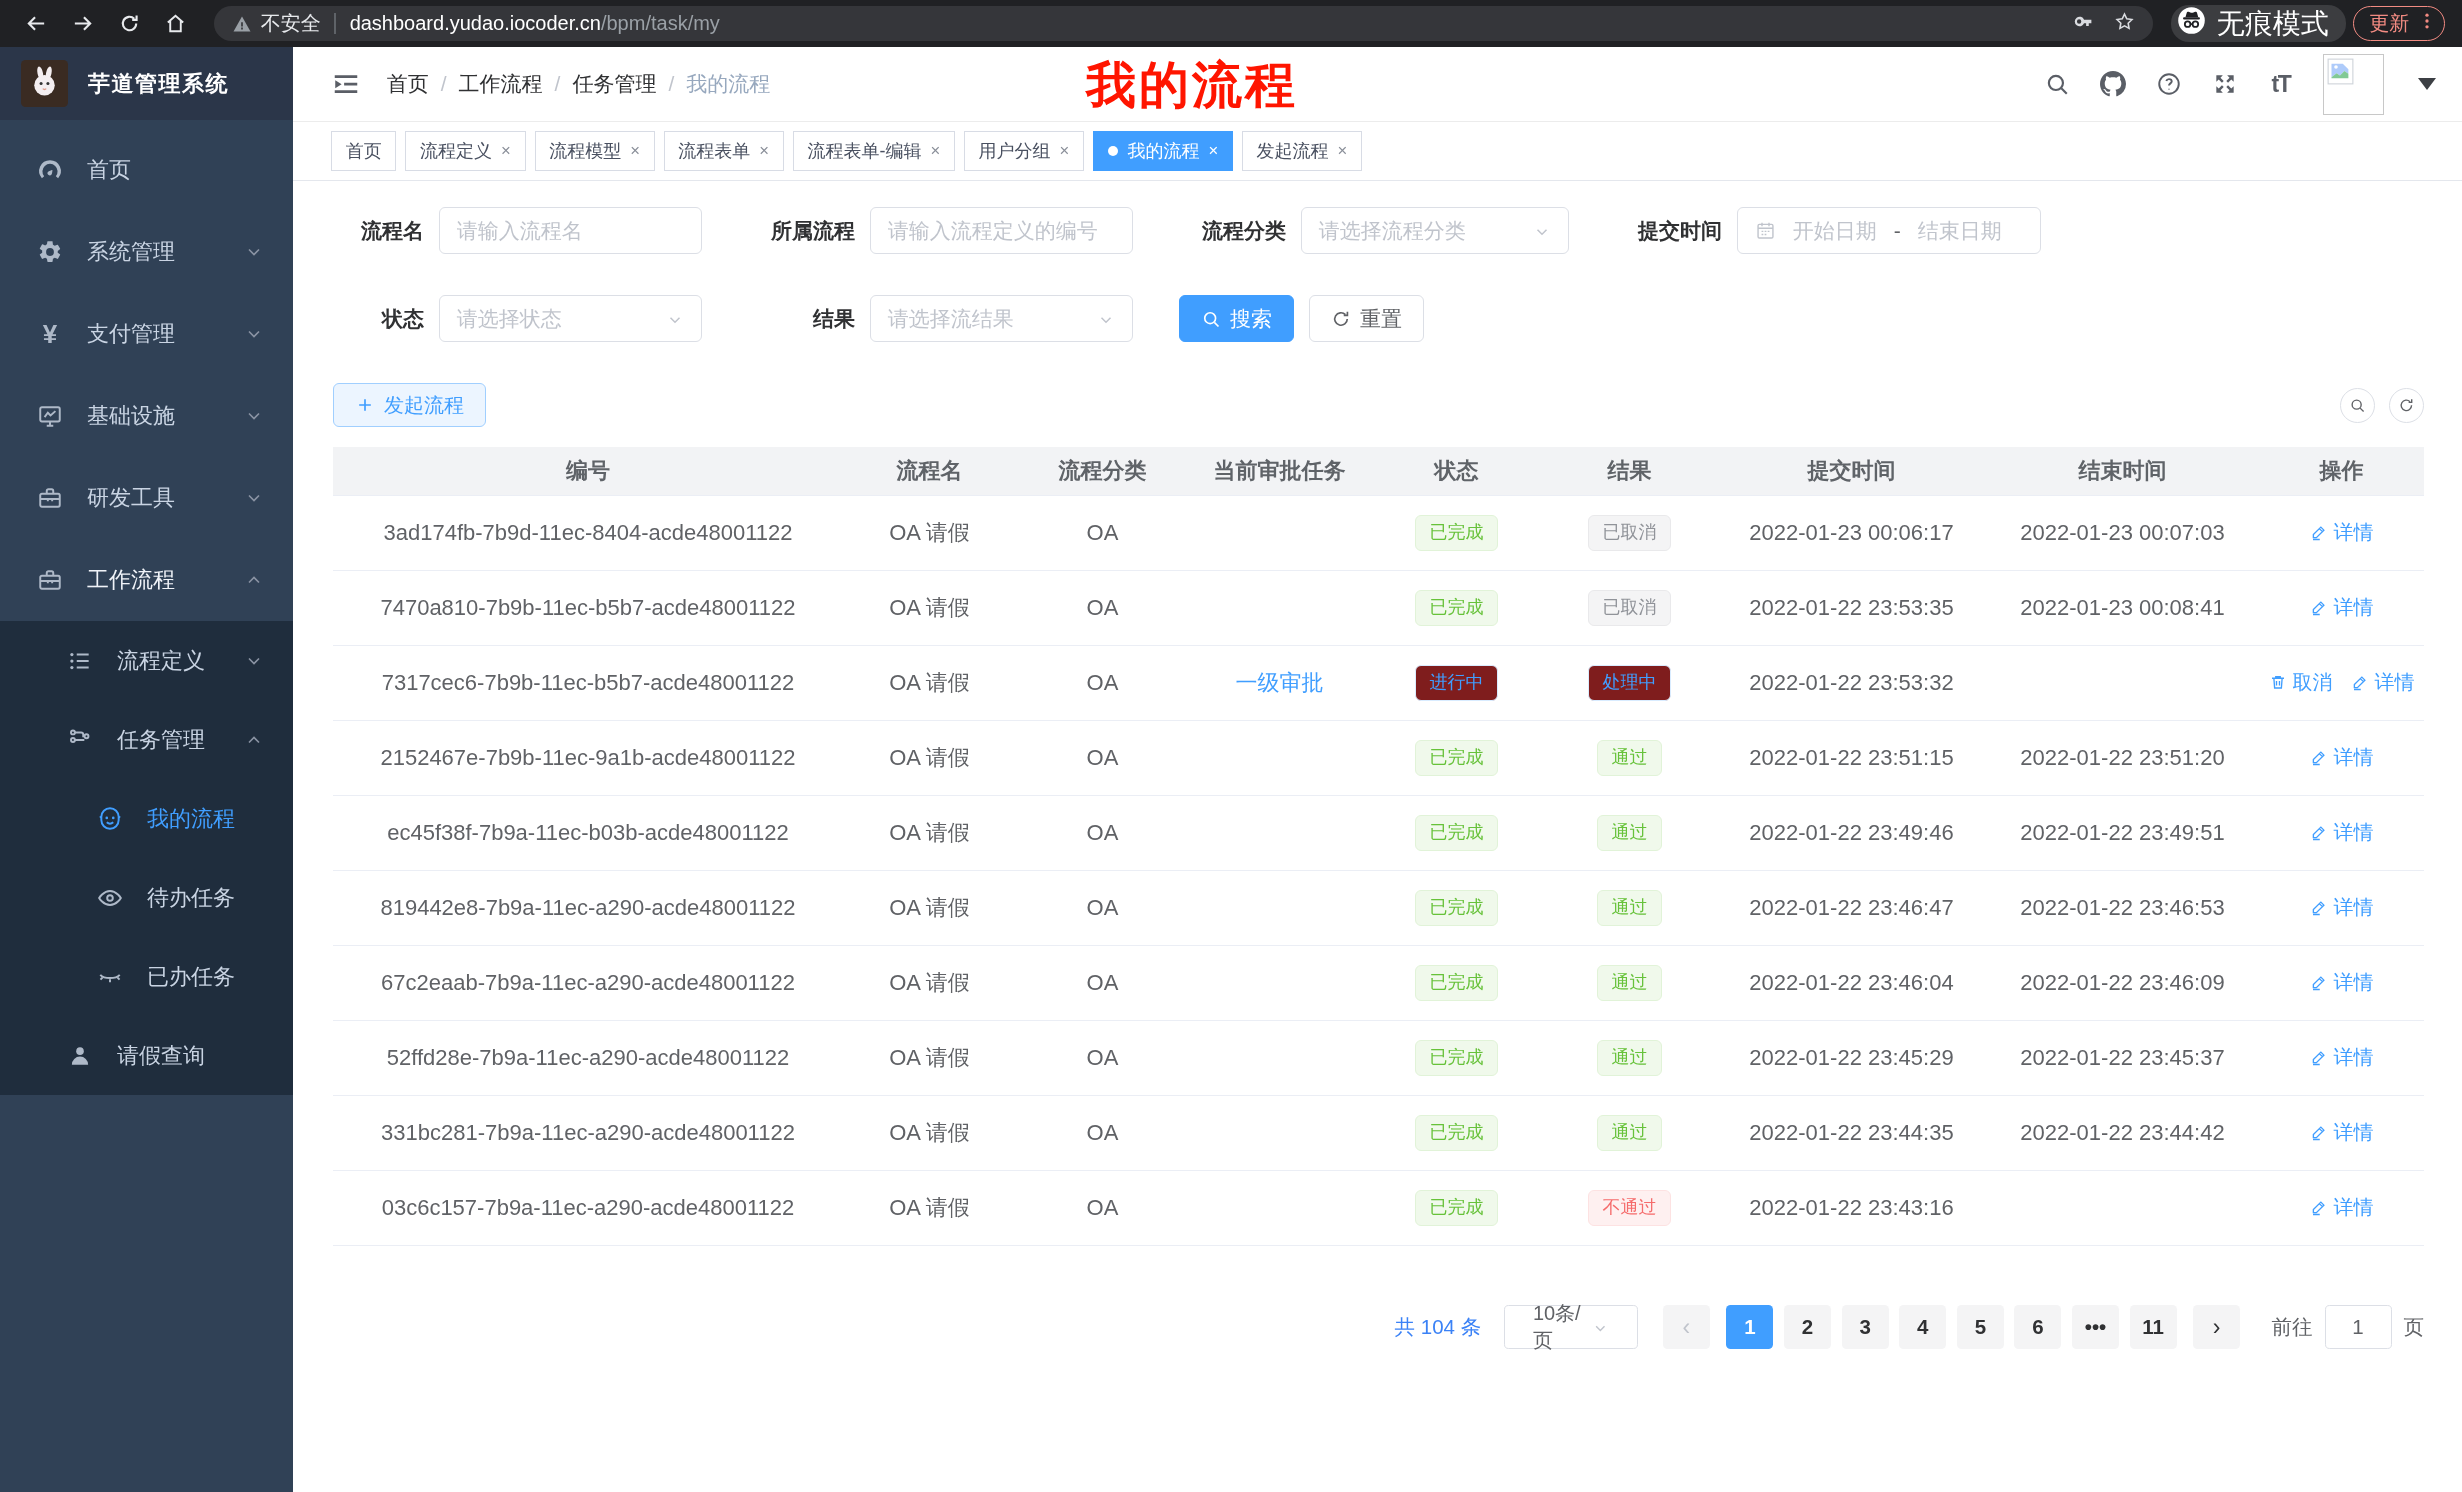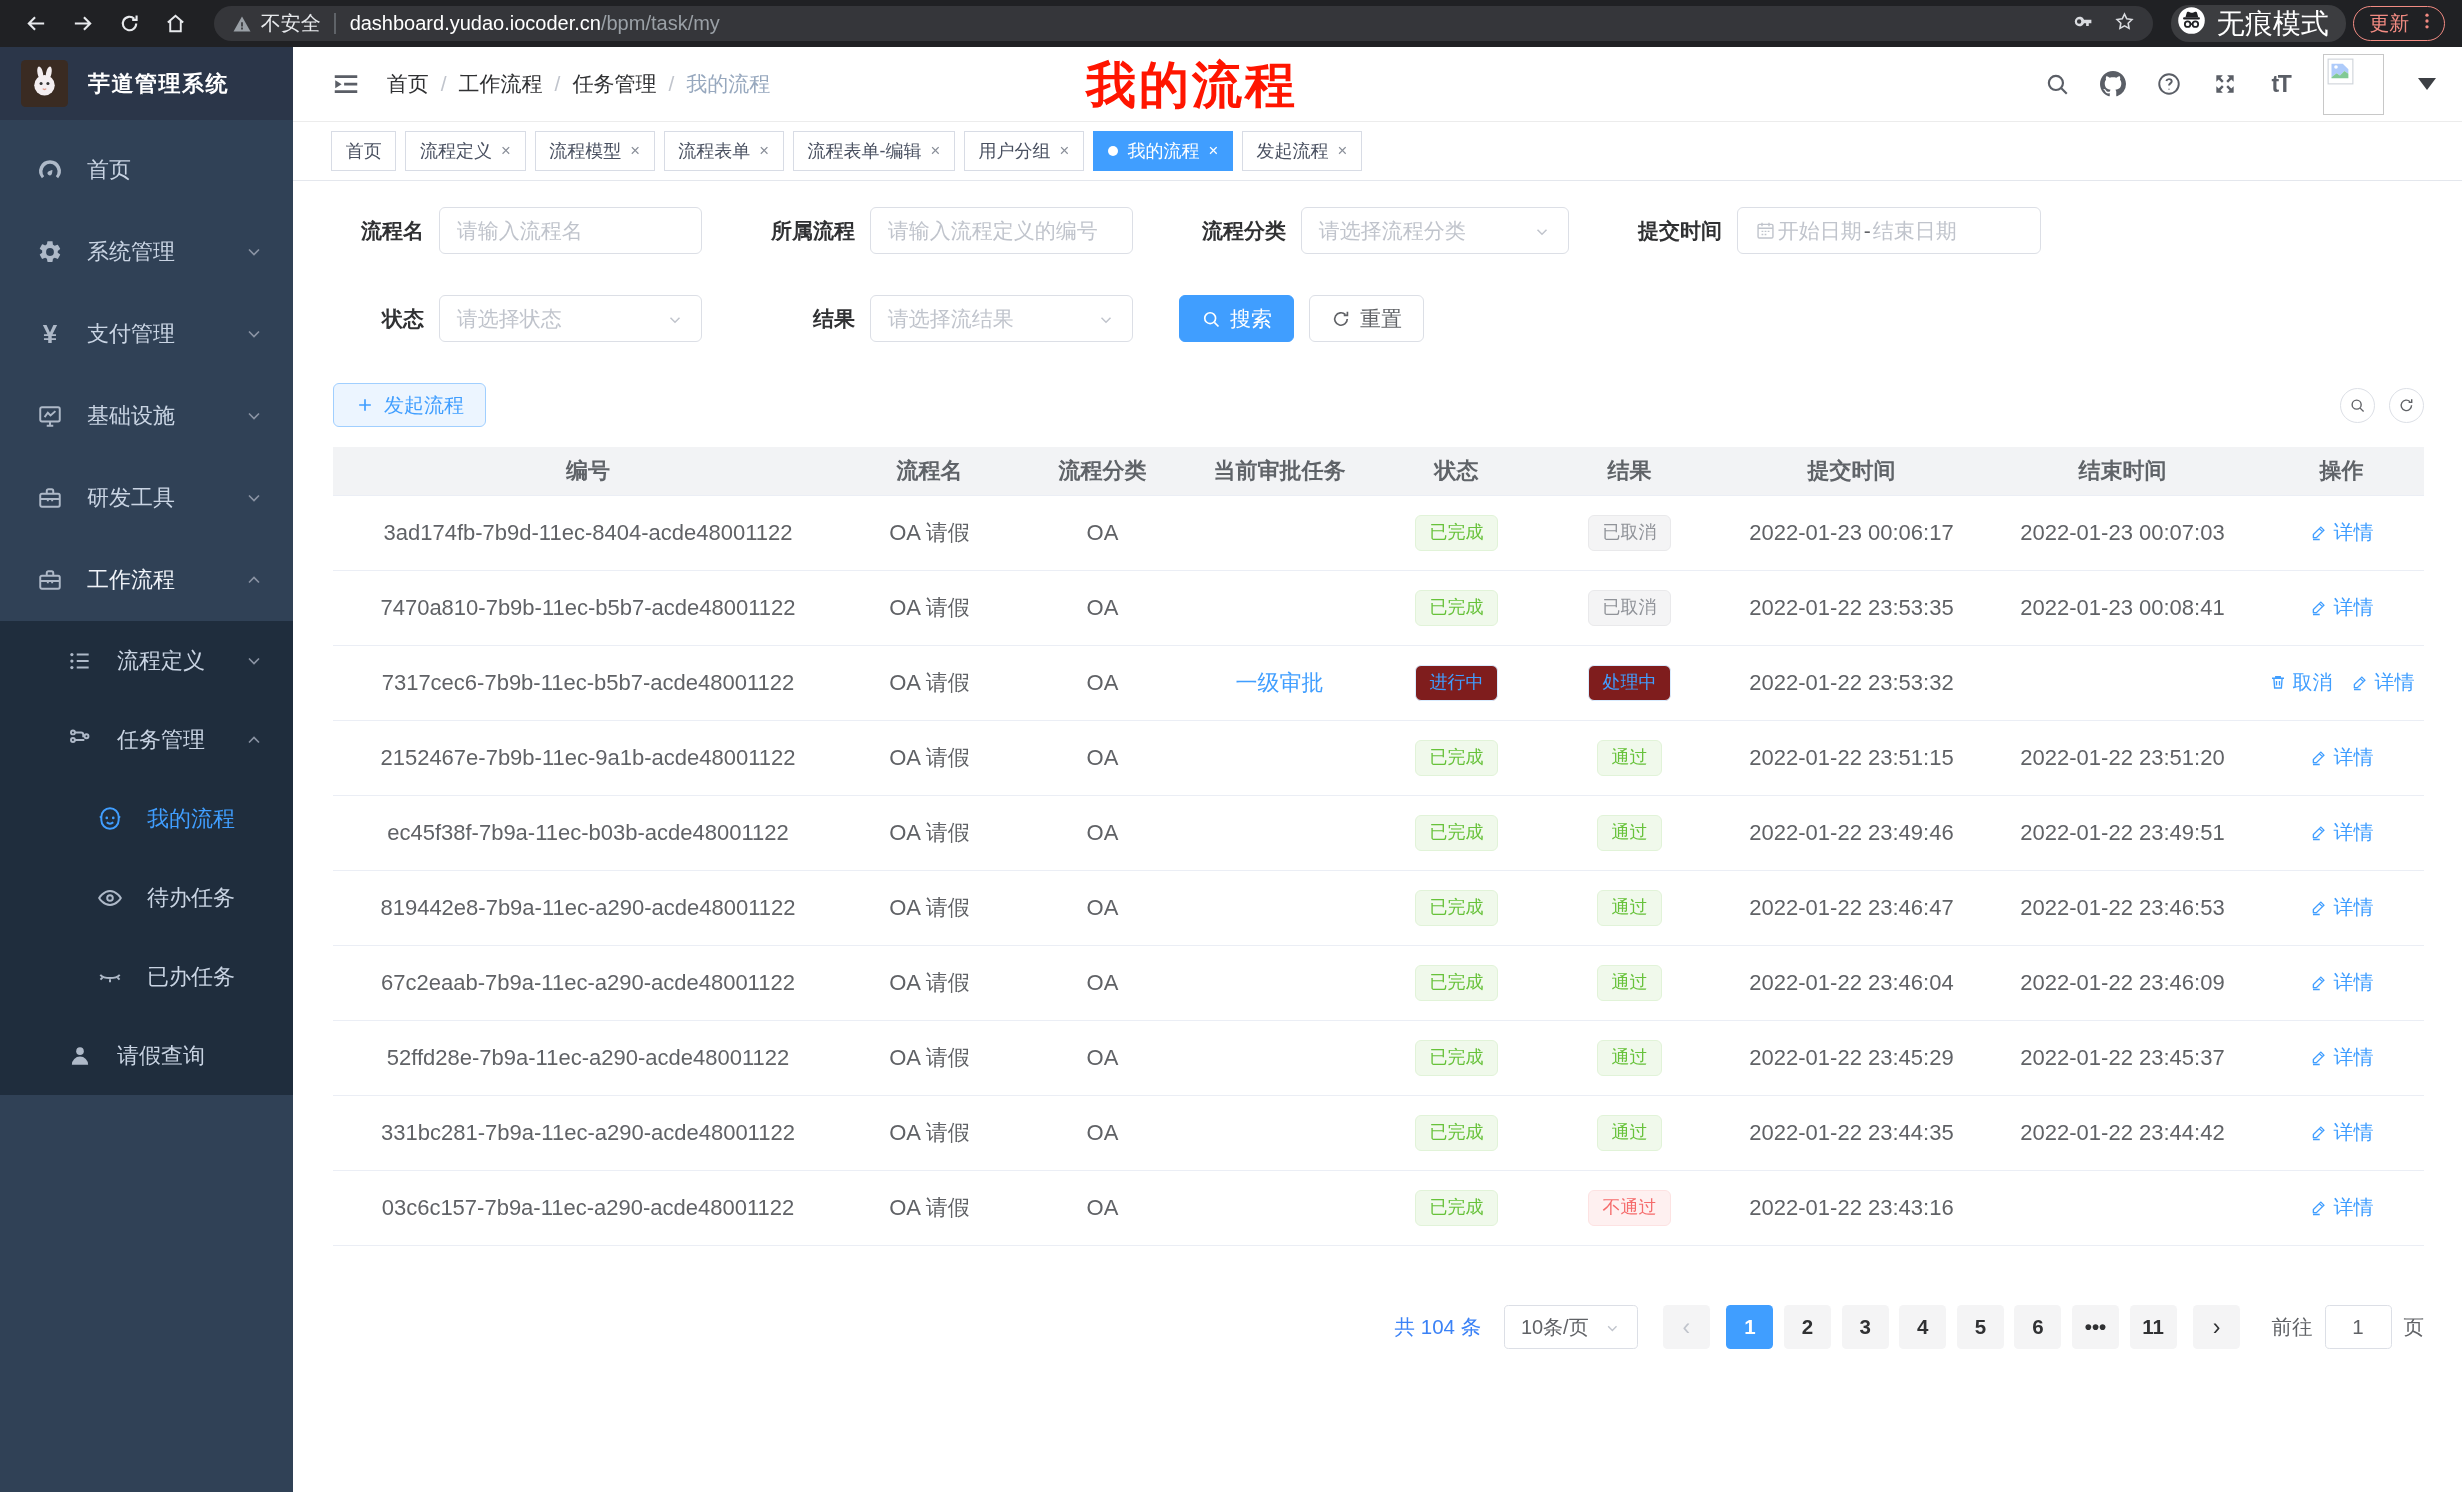--- a/index.html
+++ b/index.html
@@ -72,21 +72,21 @@
   .frow{display:flex;align-items:center;margin-bottom:41px}
   .flabel{font-size:21px;font-weight:600;color:#303133;text-align:right;white-space:nowrap}
   .w120{width:91px}.w140{width:107px}
   .ctrl{height:47px;border:1.5px solid #dcdfe6;border-radius:6px;display:flex;align-items:center;background:#fff;font-size:21px;color:#c0c4cc;padding:0 16.7px;margin-left:15px}
   .ctrl input{border:none;outline:none;font-size:21px;color:#606266;width:100%;background:transparent}
   .ctrl input::placeholder{color:#c0c4cc}
   .ctrl .chev{margin-left:auto;width:18px;height:18px;color:#c0c4cc}
   .ctrl .chev svg{width:18px;height:18px}
   .ctrl.txt{width:263px}
   .ctrl.sel{width:268px;cursor:pointer}
-  .ctrl.date{width:304px;gap:2px;cursor:pointer}
+  .ctrl.date{width:304px;gap:17px;cursor:pointer}
   .ctrl.date .cal{width:21px;height:21px;color:#c0c4cc;flex:0 0 auto}
   .ctrl.date .cal svg{width:21px;height:21px}
   .ctrl.date .dsep{color:#606266}
   .gap60{margin-left:46px}
   .btn{height:47px;border-radius:6px;font-size:21px;display:inline-flex;align-items:center;gap:9px;padding:0 21px;cursor:pointer;border:1.5px solid transparent;white-space:nowrap}
   .btn svg{width:20px;height:20px}
   .btn-primary{background:#409eff;color:#fff;border-color:#409eff}
   .btn-plain{background:#fff;color:#606266;border-color:#dcdfe6}
   .btn-soft{background:#ecf5ff;color:#409eff;border-color:#a0cfff;height:44px;font-size:20px}
   .toolbar{display:flex;align-items:center;margin-top:1.5px}
@@ -105,21 +105,21 @@
   .badge{display:inline-block;padding:6px 13.7px;border-radius:6px;font-size:18px;border:1.5px solid transparent;line-height:1.2}
   .bg-green{background:#f0f9eb;border-color:#e1f3d8;color:#67c23a}
   .bg-blue{background:#7f1d1d;border-color:#d9ecff;color:#409eff}
   .bg-gray{background:#f4f4f5;border-color:#e9e9eb;color:#909399}
   .bg-red{background:#fef0f0;border-color:#fde2e2;color:#f56c6c}
   .op{color:#409eff;font-size:20px;display:inline-flex;align-items:center;gap:6px;cursor:pointer;margin:0 9px}
   .op svg{width:18px;height:18px}
   
   .pager-row{display:flex;align-items:center;justify-content:flex-end;margin-top:59px;gap:6px}
   .total-txt{font-size:20.5px;color:#3b82f6;margin-right:16.7px}
-  .psize{width:134px;height:44px;border:1.5px solid #dcdfe6;border-radius:4.6px;display:flex;align-items:center;padding:0 16px;font-size:20px;color:#606266;cursor:pointer;margin-right:13.7px}
+  .psize{width:134px;height:44px;border:1.5px solid #dcdfe6;border-radius:4.6px;display:flex;align-items:center;padding:0 28px;font-size:20px;color:#606266;cursor:pointer;margin-right:13.7px}
   .psize .chev{margin-left:auto;width:16.7px;height:16.7px;color:#c0c4cc}
   .psize .chev svg{width:16.7px;height:16.7px}
   .pg{min-width:47px;height:44px;background:#f4f4f5;border-radius:4.6px;display:flex;align-items:center;justify-content:center;font-size:20.5px;font-weight:600;color:#303133;margin:0 5.3px;cursor:pointer;padding:0 6px}
   .pg.active{background:#409eff;color:#fff;cursor:default}
   .pg.disabled{color:#c0c4cc;cursor:default}
   .pg.arrow{font-size:23px;font-weight:400}
   .goto{display:flex;align-items:center;gap:12px;font-size:20.5px;color:#606266;margin-left:20px}
   .goto input{width:67px;height:44px;border:1.5px solid #dcdfe6;border-radius:4.6px;text-align:center;font-size:20.5px;color:#606266;outline:none}
 </style>
 </head>

